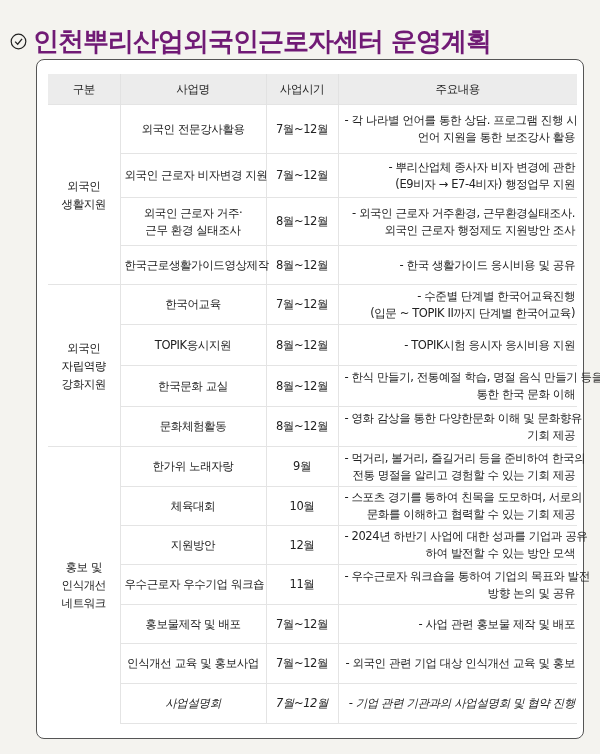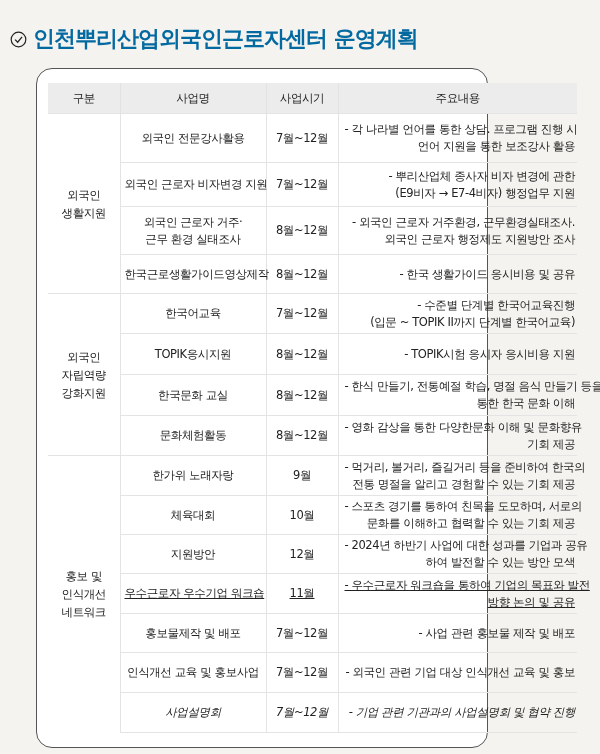--- a/index.html
+++ b/index.html
@@ -11,25 +11,25 @@
     position:relative;
   }
   .title-row {
     position:absolute; left:10px; top:24px;
     display:flex; align-items:center;
   }
   .check-icon {
     width:17px; height:17px; display:inline-block; margin-right:6px;
   }
   .page-title {
-    font-size:22px; font-weight:bold; color:#0369a1; letter-spacing:-1px;
+    font-size:26px; font-weight:bold; color:#701a75; letter-spacing:-1px;
   }
   .card {
-    position:absolute; left:36px; top:68px; width:452px; height:680px;
-    background:#fff; border:1.5px solid #555; border-radius:16px;
+    position:absolute; left:36px; top:59px; width:548px; height:680px;
+    background:#fff; border:1.5px solid #555; border-radius:8px;
     box-sizing:border-box;
   }
   table {
     position:absolute; left:11px; top:14px;
     width:529px; border-collapse:collapse; table-layout:fixed;
     font-size:11.5px; letter-spacing:-0.4px;
   }
   col.c1 { width:72px; }
   col.c2 { width:146px; }
   col.c3 { width:72px; }
@@ -194,21 +194,21 @@
         <tr style="height: 39px;">
           <td>
             <span class="desc-line">지원방안</span>
           </td>
           <td>12월</td>
           <td class="desc">
             <span class="desc-line">- 2024년 하반기 사업에 대한 성과를 기업과 공유</span>
             <span class="desc-line indent">하여 발전할 수 있는 방안 모색</span>
           </td>
         </tr>
-        <tr style="height: 40px; text-decoration: underline;">
+        <tr style="height: 40px;">
           <td>
             <span class="desc-line">우수근로자 우수기업 워크숍</span>
           </td>
           <td>11월</td>
           <td class="desc">
             <span class="desc-line">- 우수근로자 워크숍을 통하여 기업의 목표와 발전</span>
             <span class="desc-line indent">방향 논의 및 공유</span>
           </td>
         </tr>
         <tr style="height: 39px;">

